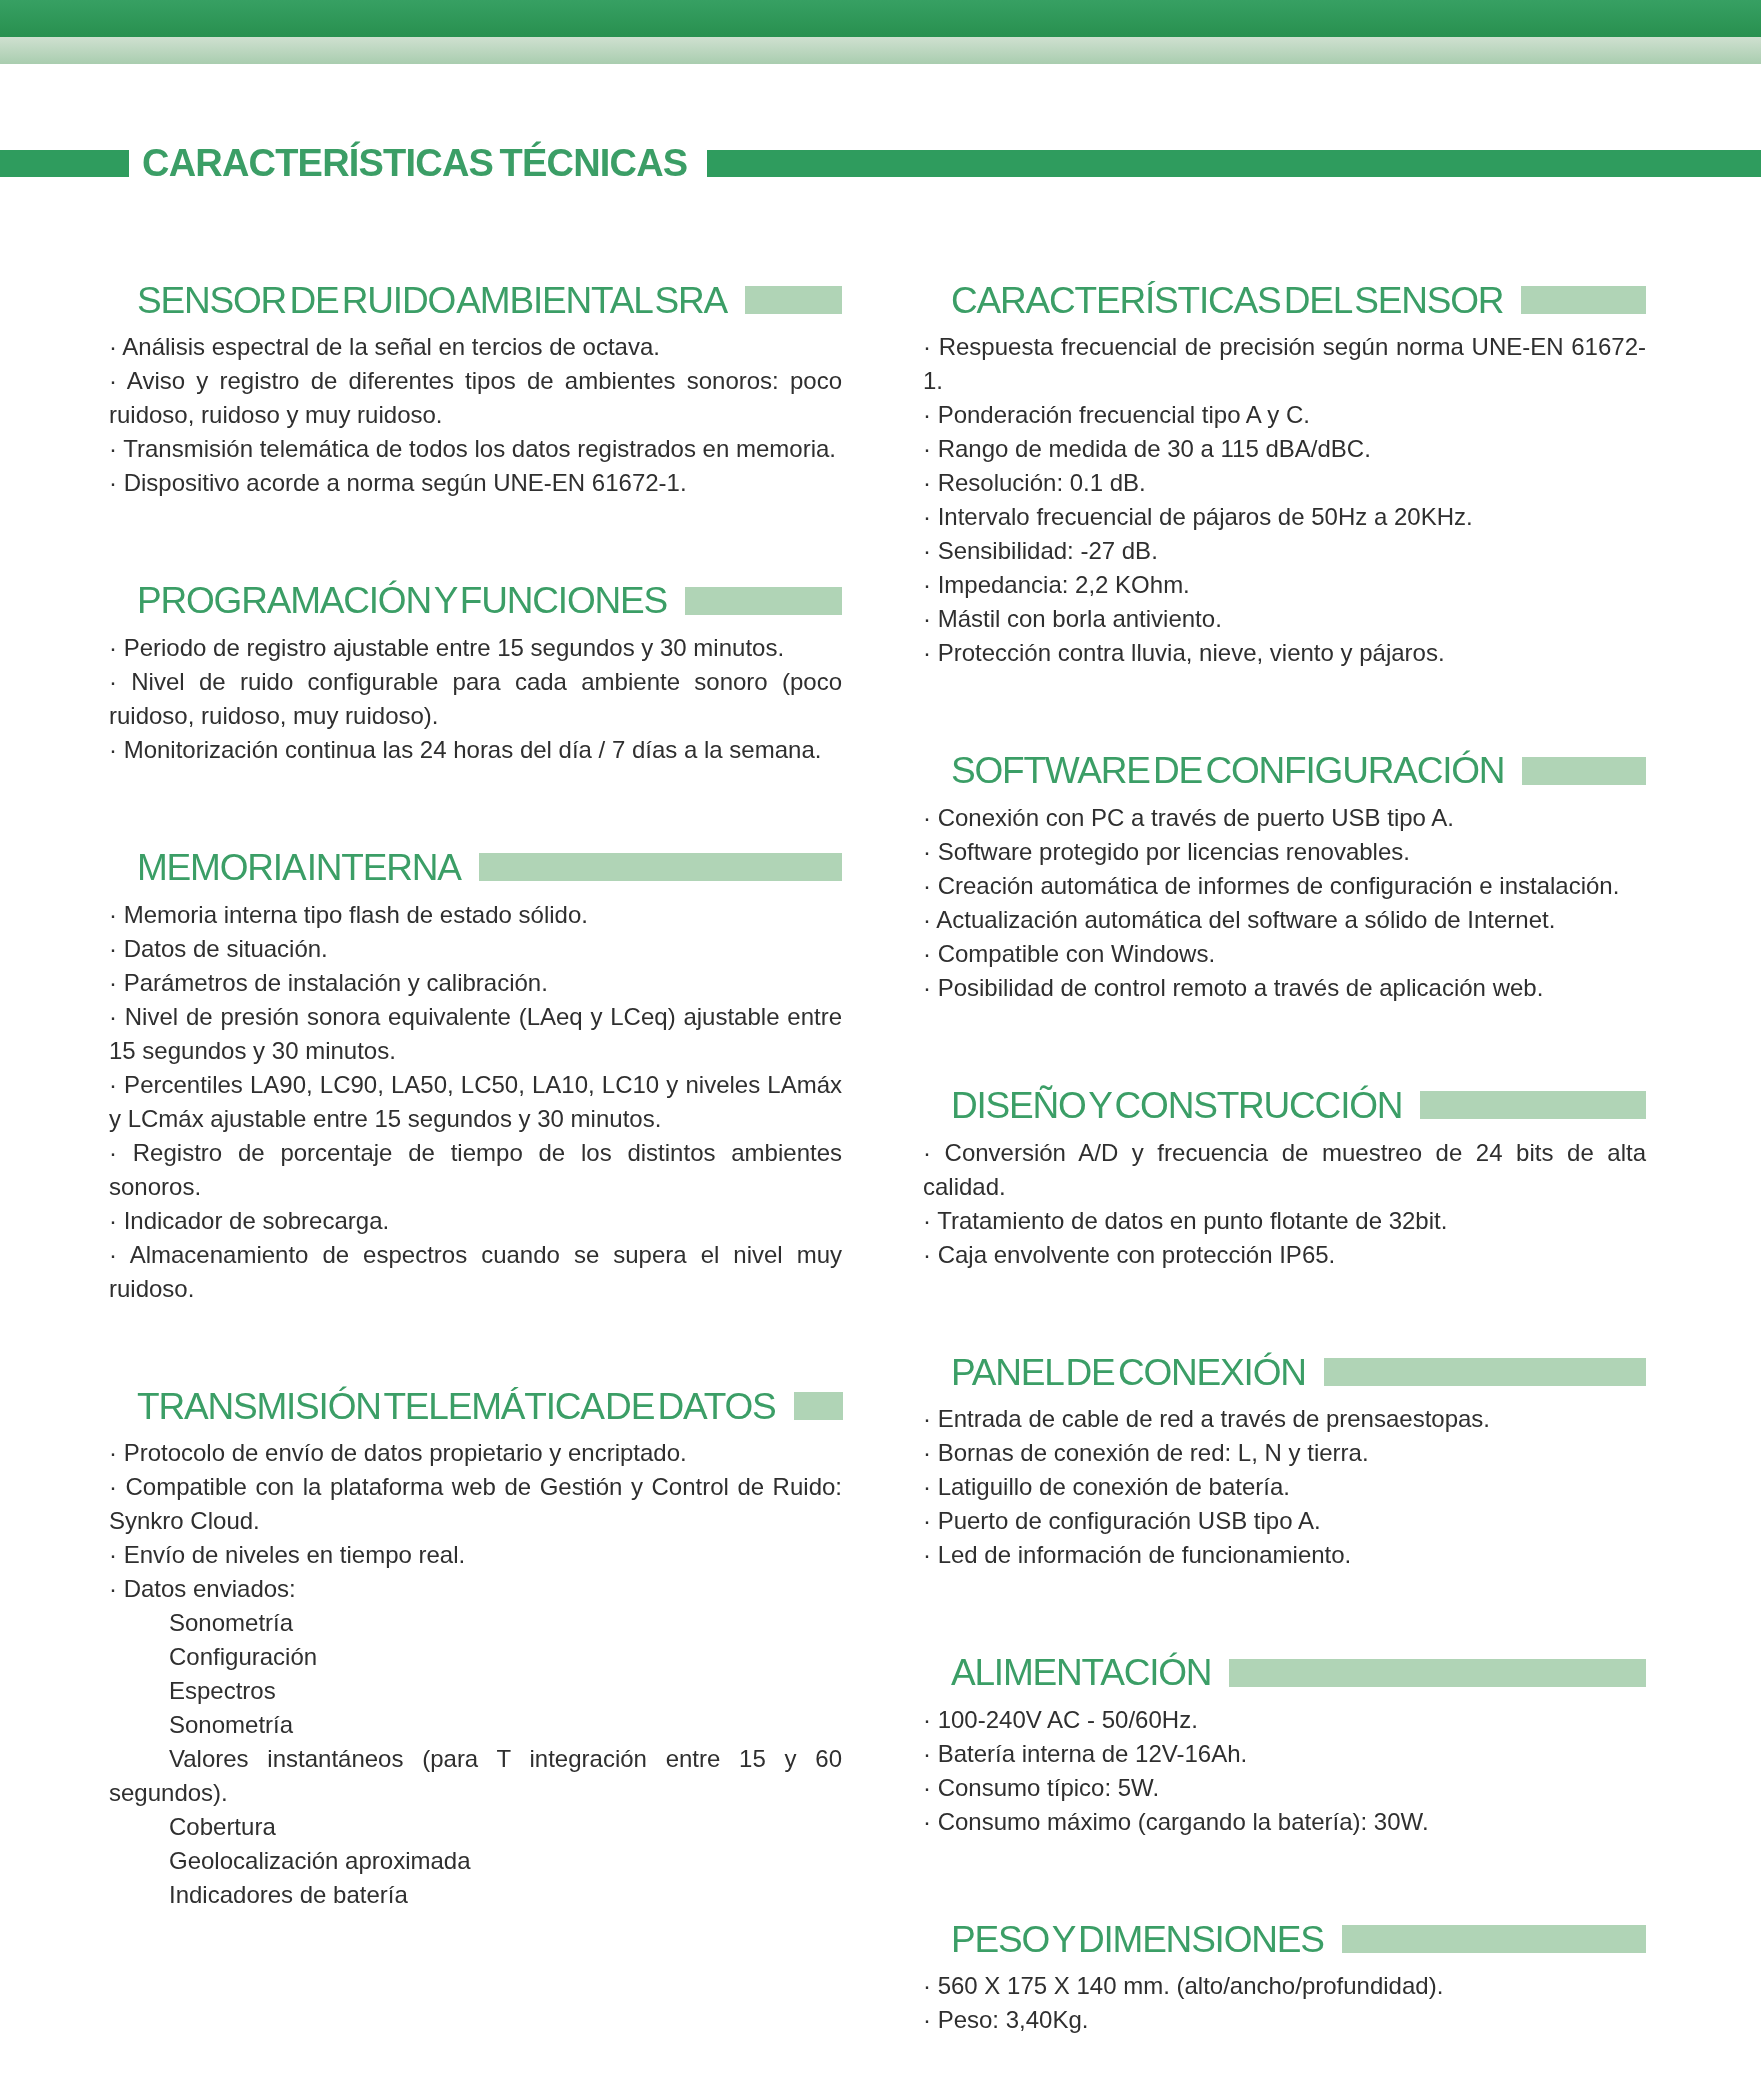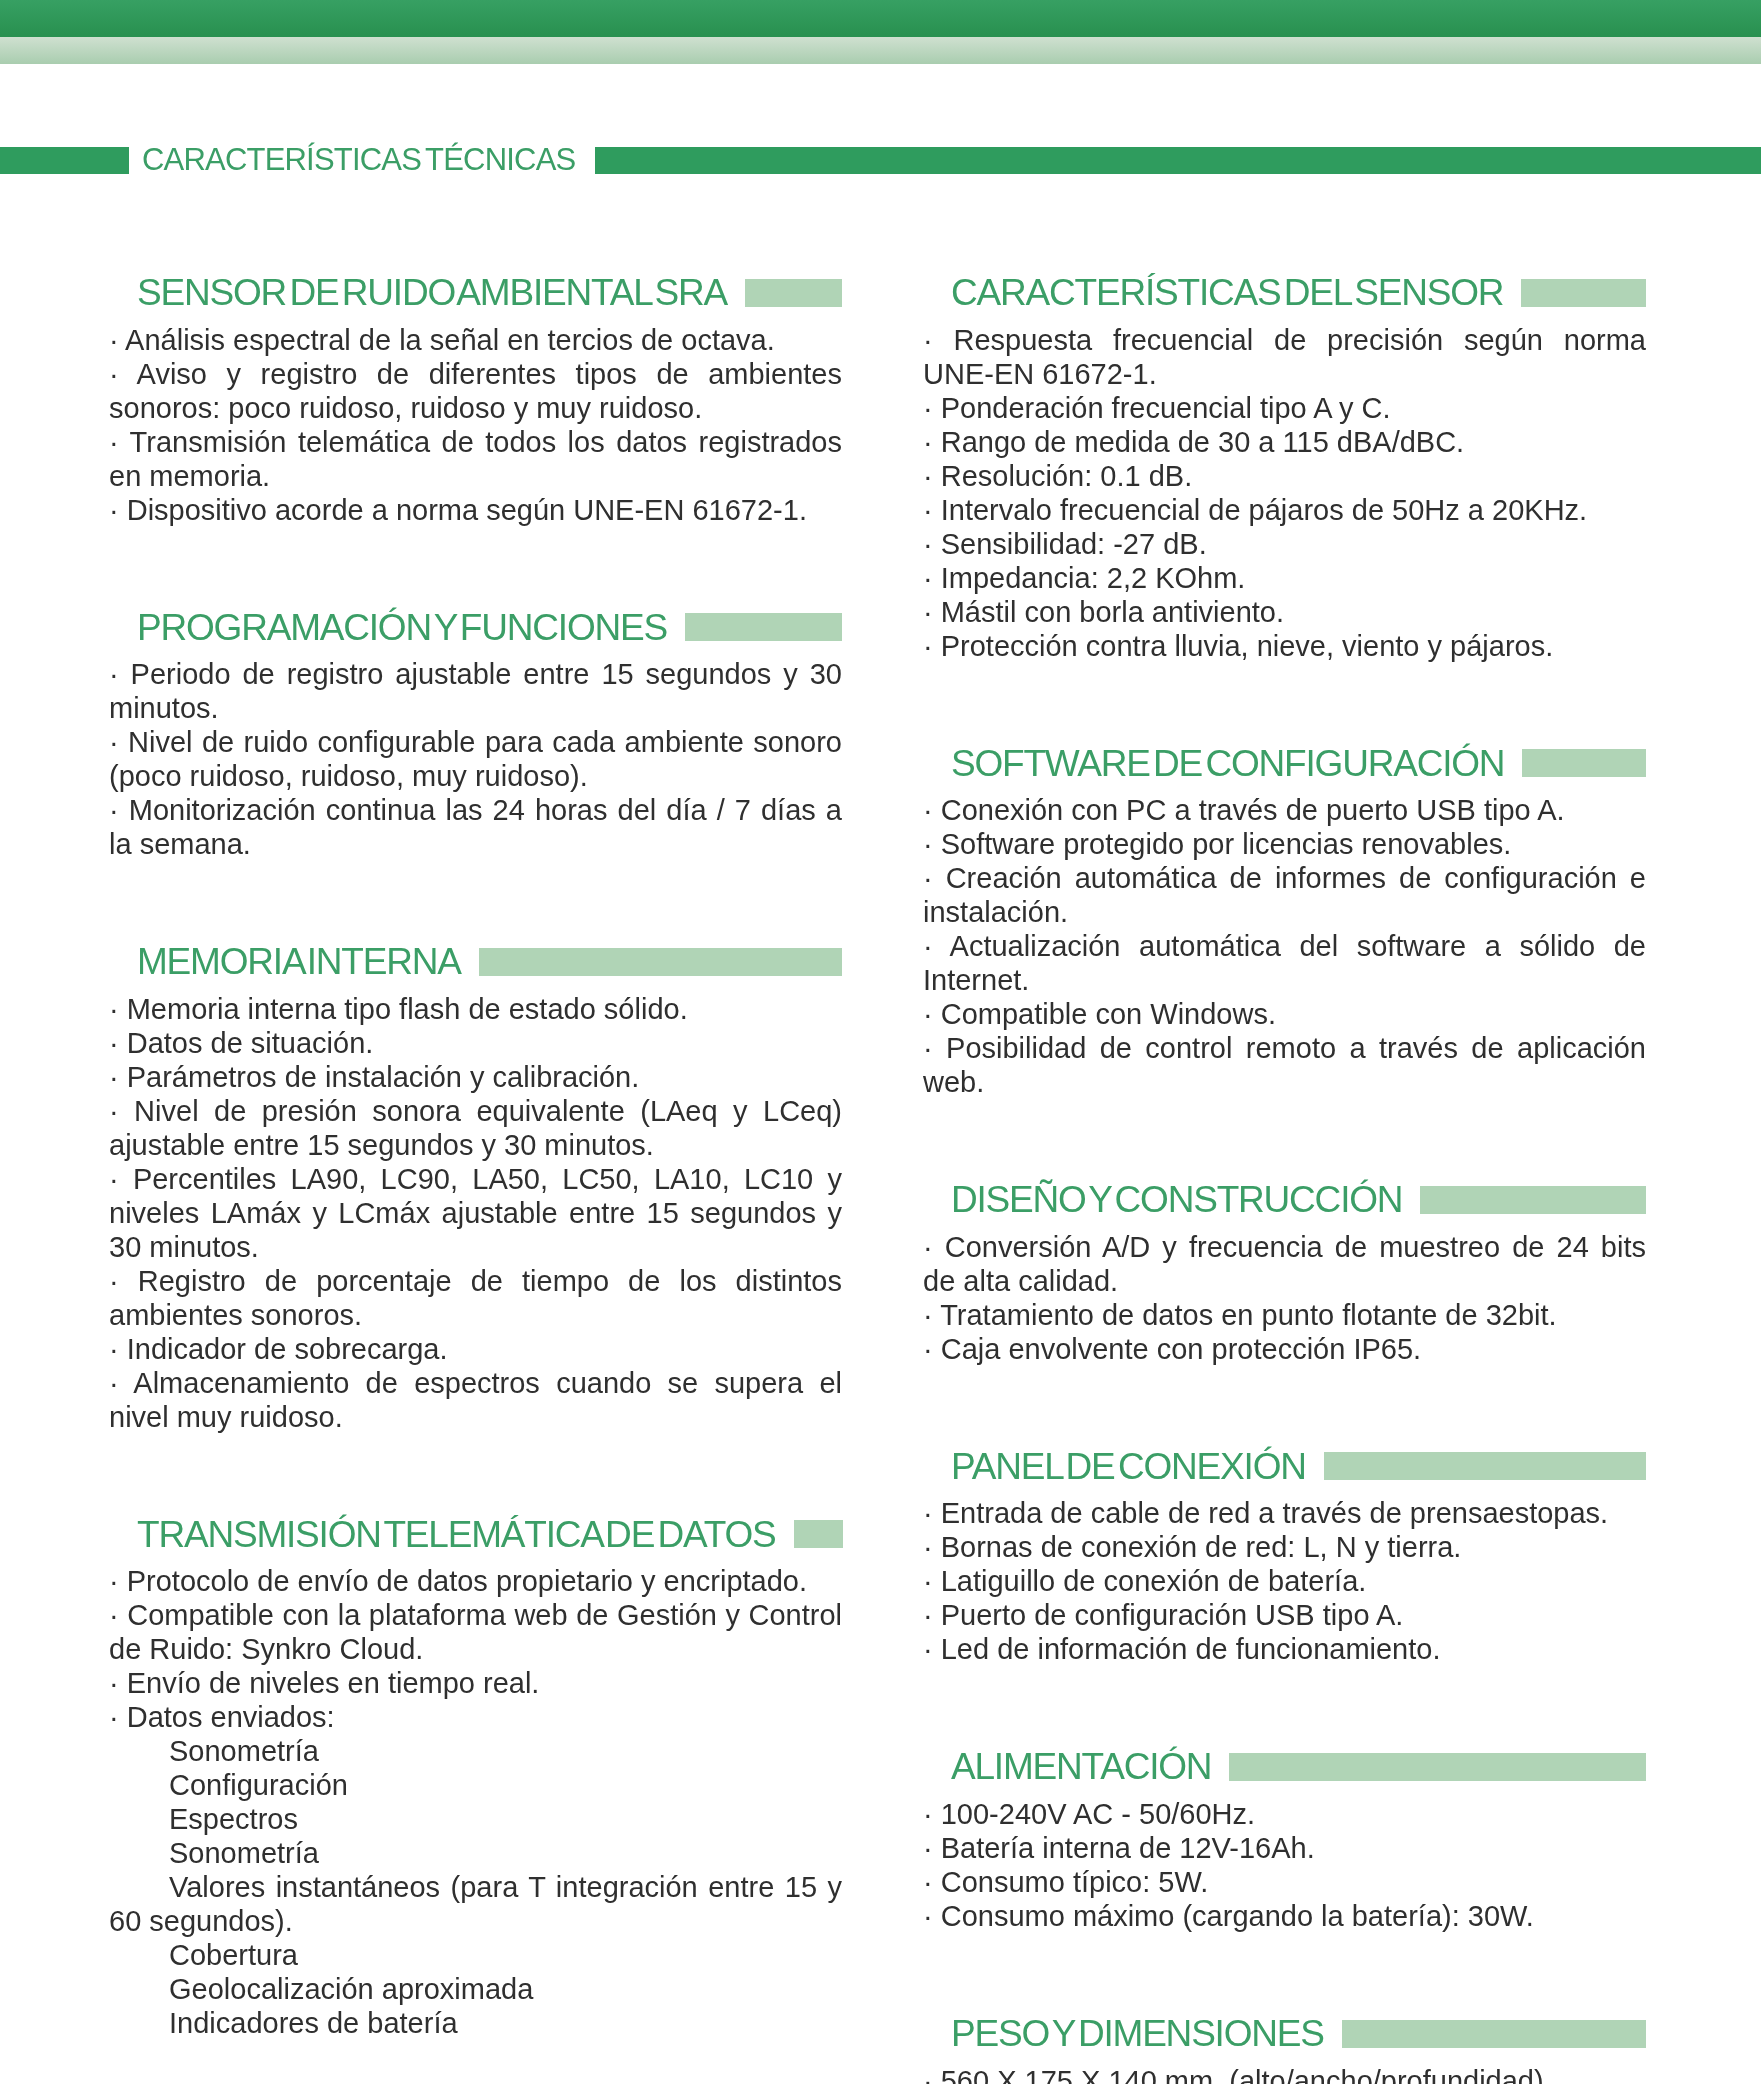--- a/index.html
+++ b/index.html
@@ -14,36 +14,36 @@
   body{
     width:1762px;height:2084px;background:#ffffff;
     font-family:"Liberation Sans","DejaVu Sans",sans-serif;
     color:var(--c-text);overflow:hidden;
   }
   .topbar{height:37px;background:linear-gradient(180deg,#37a063,#28904f);}
   .band{height:27px;background:linear-gradient(180deg,#cfe0d0,#a9cdaf);}
   .title-row{display:flex;align-items:center;margin-top:79px;}
   .title-bar-left{width:129px;height:27px;background:var(--c-bar);}
   h1.page-title{
-    margin:0 0 0 13px;font-size:31px;font-weight:normal;color:var(--c-head);
+    margin:0 0 0 13px;font-size:38px;font-weight:bold;color:var(--c-head);
     letter-spacing:-0.8px;word-spacing:-3.3px;white-space:nowrap;line-height:1.1;
   }
   .title-bar-right{flex:1;height:27px;background:var(--c-bar);margin-left:19.5px;}
   .content{display:flex;padding-left:109px;margin-top:96px;}
   .col-left{width:733px;margin-right:81px;}
   .col-right{width:723px;}
   section{margin-bottom:81px;}
   .sec-head{display:flex;align-items:center;}
   .sec-title{
     margin:0;padding-left:28px;font-size:37px;line-height:39px;font-weight:normal;
     color:var(--c-head);letter-spacing:-1.2px;word-spacing:-5.7px;white-space:nowrap;
   }
   .sec-accent{flex:1;height:28px;background:var(--c-accent);margin-left:18px;min-width:49px;}
   .items{margin-top:10.6px;}
-  p.item{margin:0;font-size:29px;line-height:34px;text-align:justify;}
+  p.item{margin:0;font-size:24px;line-height:34px;text-align:justify;}
   p.item.sub{text-indent:60px;}
 </style>
 </head>
 <body>
 
 <div class="topbar"></div>
 <div class="band"></div>
 
 <div class="title-row">
   <div class="title-bar-left"></div>

